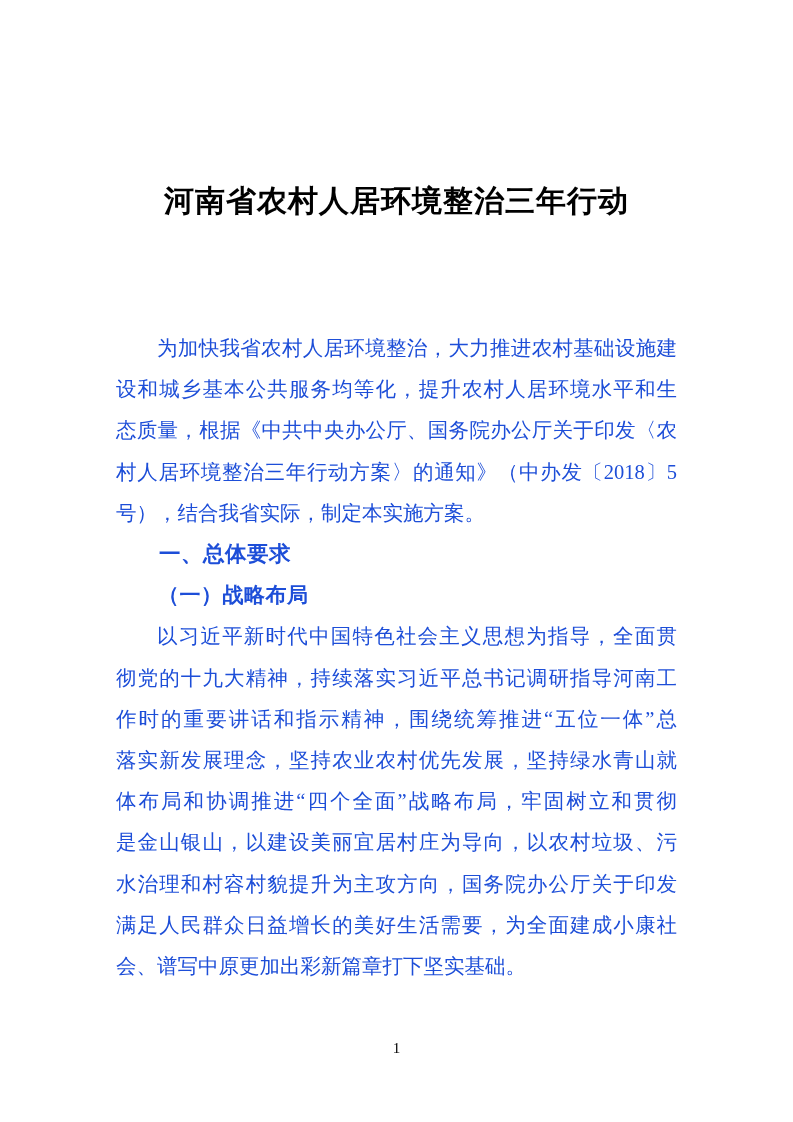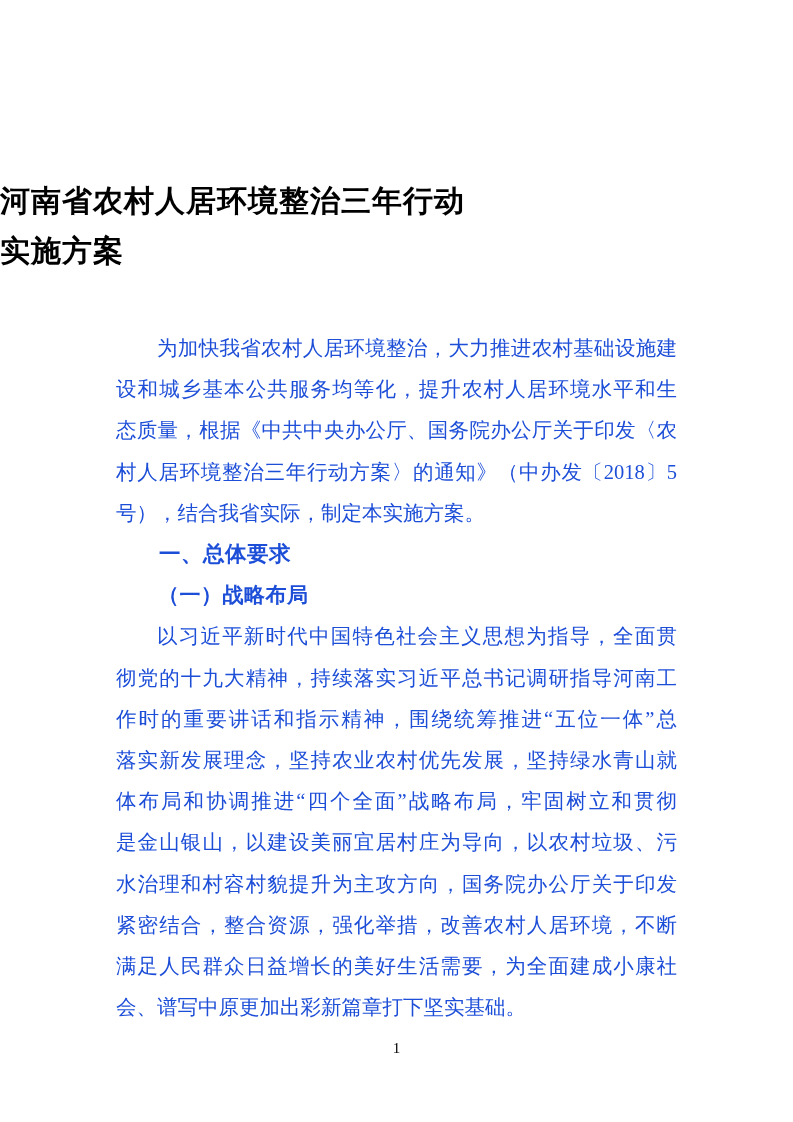--- a/index.html
+++ b/index.html
@@ -23,20 +23,21 @@
     right: 0;
     margin: 0;
     font-family: "Liberation Sans", "DejaVu Sans", sans-serif;
     font-weight: bold;
     font-size: 30px;
     line-height: 50px;
     letter-spacing: 1px;
     color: #000000;
   }
   .doc-title > div {
+    text-align: center;
   }
   .body-text {
     position: absolute;
     left: 116px;
     top: 328px;
     width: 561px;
     font-family: "Liberation Serif", "DejaVu Serif", serif;
     font-size: 20.5px;
     line-height: 41.2px;
     color: #1d4ed8;
@@ -79,21 +80,20 @@
     color: #000000;
   }
 </style>
 </head>
 <body>
 
 <div class="page">
 
   <h1 class="doc-title">
       <div>河南省农村人居环境整治三年行动</div>
-      <div>实施方案</div>
     </h1>
 
   <div class="body-text">
 
     <div class="para">
         <div>为加快我省农村人居环境整治，大力推进农村基础设施建</div>
         <div>设和城乡基本公共服务均等化，提升农村人居环境水平和生</div>
         <div>态质量，根据《中共中央办公厅、国务院办公厅关于印发〈农</div>
         <div>村人居环境整治三年行动方案〉的通知》（中办发〔2018〕5</div>
         <div>号），结合我省实际，制定本实施方案。</div>
@@ -104,21 +104,20 @@
     <h3 class="h-sub">（一）战略布局</h3>
 
     <div class="para">
         <div>以习近平新时代中国特色社会主义思想为指导，全面贯</div>
         <div>彻党的十九大精神，持续落实习近平总书记调研指导河南工</div>
         <div>作时的重要讲话和指示精神，围绕统筹推进“五位一体”总</div>
         <div>落实新发展理念，坚持农业农村优先发展，坚持绿水青山就</div>
         <div>体布局和协调推进“四个全面”战略布局，牢固树立和贯彻</div>
         <div>是金山银山，以建设美丽宜居村庄为导向，以农村垃圾、污</div>
         <div>水治理和村容村貌提升为主攻方向，国务院办公厅关于印发</div>
-        <div>紧密结合，整合资源，强化举措，改善农村人居环境，不断</div>
         <div>满足人民群众日益增长的美好生活需要，为全面建成小康社</div>
         <div>会、谱写中原更加出彩新篇章打下坚实基础。</div>
       </div>
 
   </div>
 
   <div class="page-number">1</div>
 
 </div>
 

